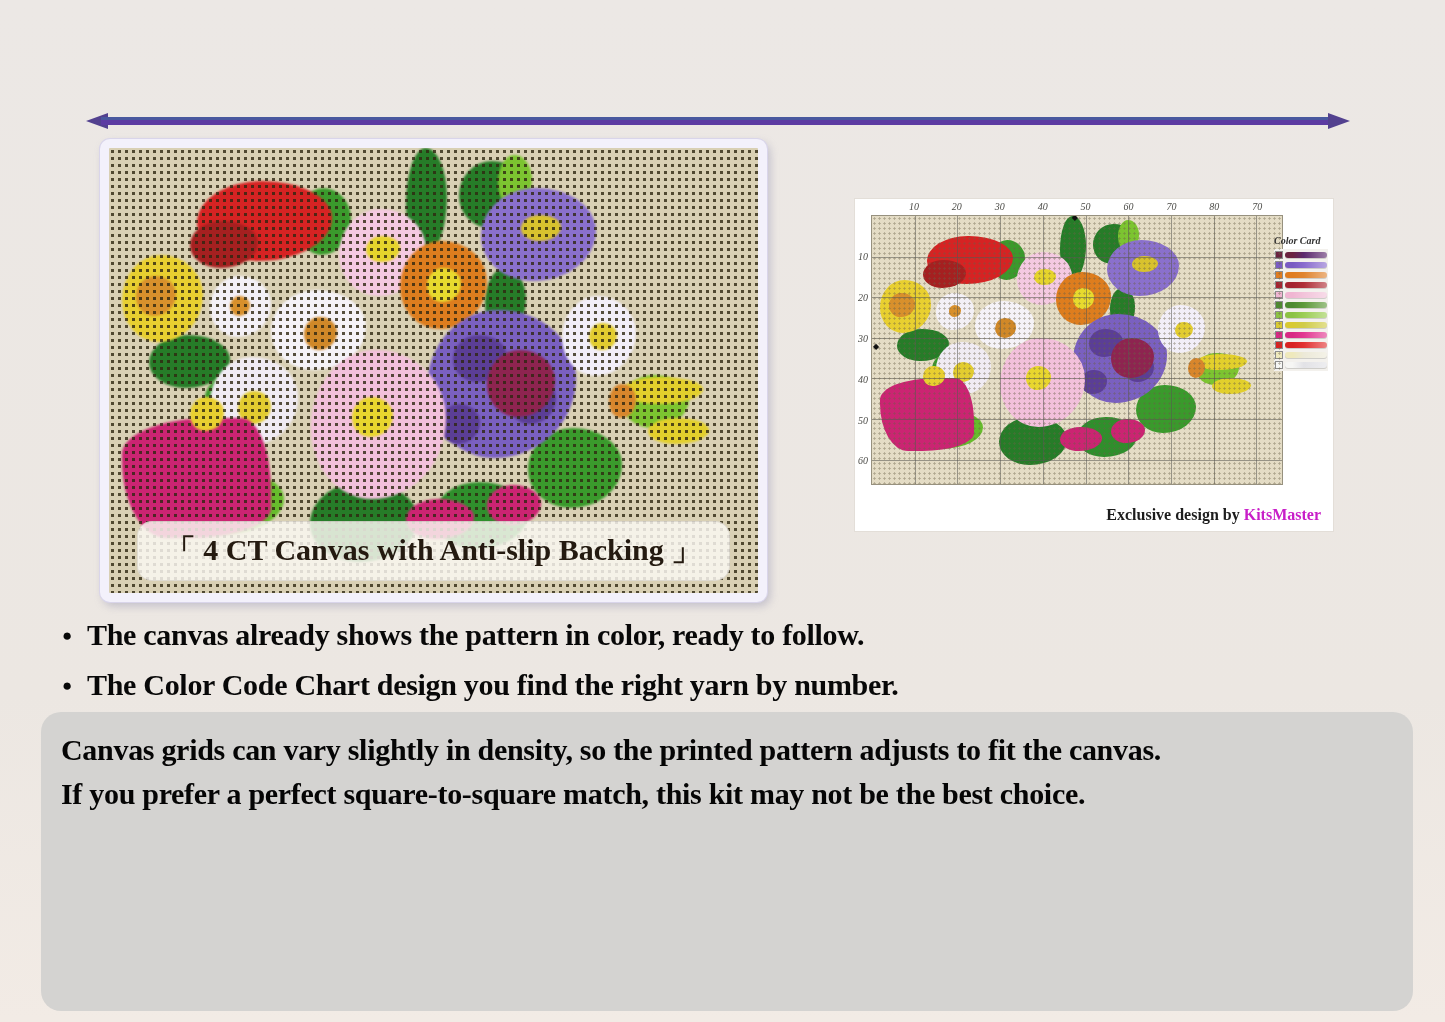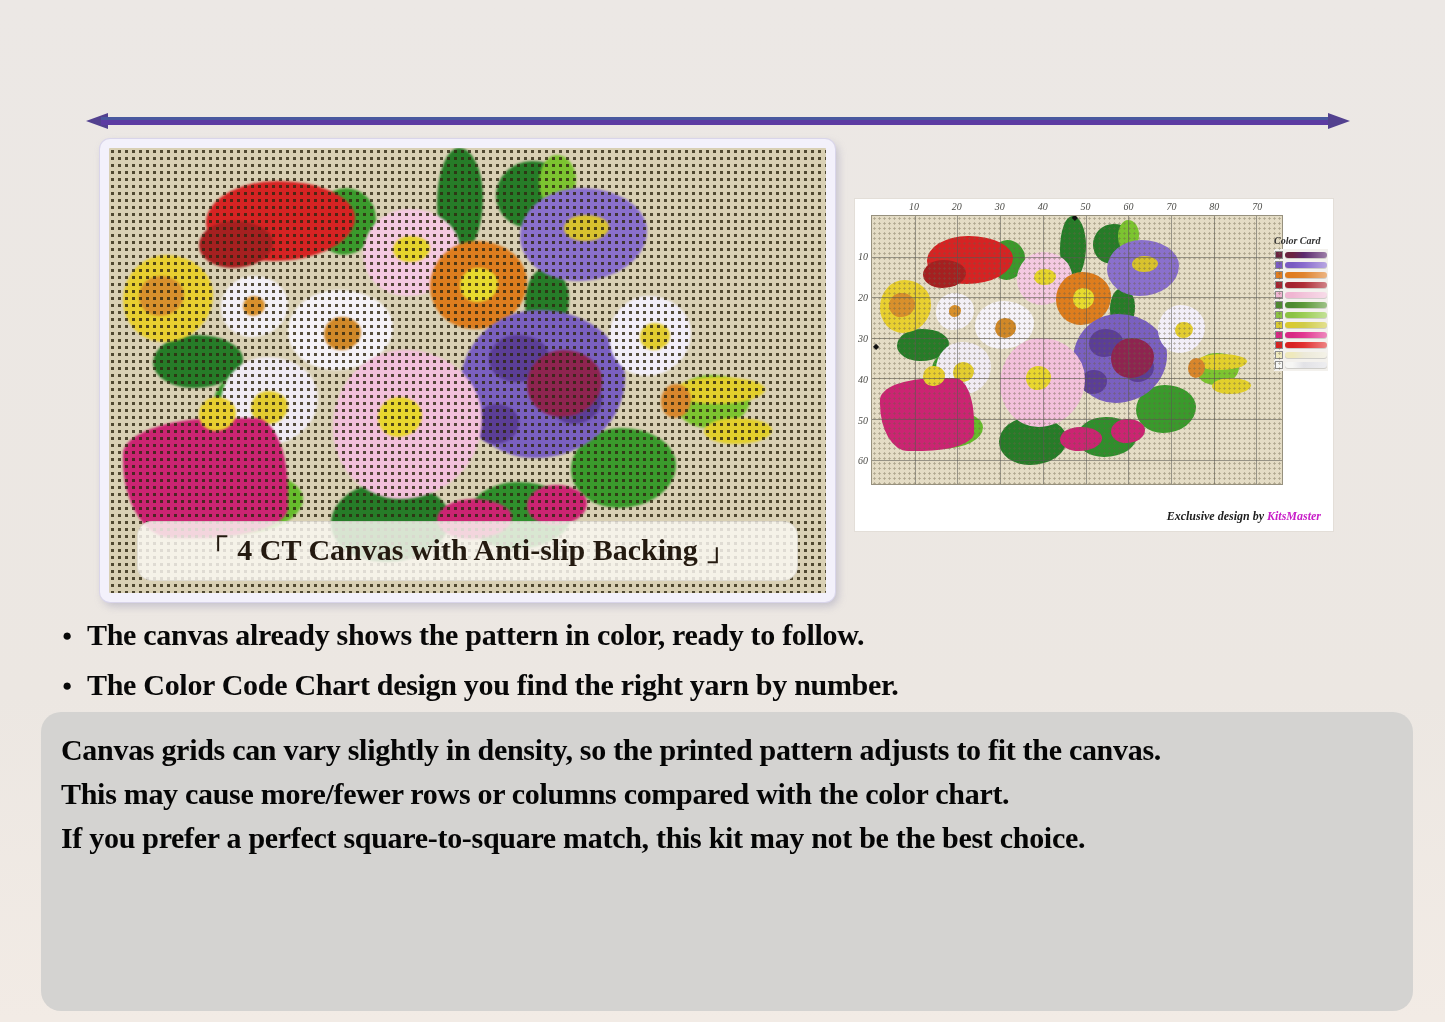--- a/index.html
+++ b/index.html
@@ -19,21 +19,21 @@
 
   
   .arrow{position:absolute;top:113px;left:86px;width:1264px;height:16px;}
   .arrow .shaft{position:absolute;left:15px;right:15px;top:4px;height:8px;
         background:linear-gradient(180deg,#49589e 0 38%,#5c3ba2 38% 100%);}
   .arrow .head{position:absolute;top:0;width:0;height:0;border-top:8px solid transparent;border-bottom:8px solid transparent;}
   .arrow .head.left{left:0;border-right:22px solid var(--arrow);}
   .arrow .head.right{right:0;border-left:22px solid var(--arrow);}
 
   
-  .photo{position:absolute;left:100px;top:139px;width:735px;height:463px;
+  .photo{position:absolute;left:100px;top:139px;width:667px;height:463px;
          background:var(--mesh-base);border:9px solid #f3f1fb;border-radius:10px;
          box-shadow:0 0 0 1px #d9d5ea,3px 4px 9px rgba(130,130,165,.4);overflow:hidden;}
   .photo .art{position:absolute;inset:0;z-index:1;}
   .photo .art .blob{filter:blur(1.3px);}
   .photo::after{content:"";position:absolute;inset:0;z-index:2;pointer-events:none;
          background-image:radial-gradient(circle,rgba(46,38,16,.8) 31%,rgba(46,38,16,0) 39%);
          background-size:7px 7px;}
   .caption{position:absolute;left:28px;right:28px;bottom:12px;height:60px;z-index:3;
          background:rgba(250,248,242,.84);border-radius:15px;
          box-shadow:inset 0 0 0 1px rgba(60,50,40,.12);
@@ -68,22 +68,22 @@
   .cc-rows{background:#f3f1ed;padding:1px;}
   .cc-row{display:flex;align-items:center;gap:2px;height:9px;margin-bottom:1px;}
   .cc-sq{width:8px;height:8px;border:1px solid #8d8d8d;flex:0 0 auto;}
   .cc-yarn{flex:1;height:6px;border-radius:3px;box-shadow:0 1px 0 rgba(0,0,0,.15);}
 
   .footnote{position:absolute;left:16px;bottom:9px;display:flex;align-items:center;gap:9px;
          font-weight:700;font-style:italic;font-size:13.5px;color:#1d1d1d;white-space:nowrap;}
   .grid-icon{display:inline-block;width:20px;height:24px;background:#c7c3b9;border:1px solid #7c7870;
          background-image:repeating-linear-gradient(0deg,rgba(55,55,50,.5) 0 1px,transparent 1px 4px),
                           repeating-linear-gradient(90deg,rgba(55,55,50,.5) 0 1px,transparent 1px 4px);}
-  .credit{position:absolute;right:12px;bottom:7px;font-weight:700;font-style:italic;
-         font-size:12px;color:#1d1d1d;white-space:nowrap;}
+  .credit{position:absolute;right:12px;bottom:7px;font-weight:700;
+         font-size:16px;color:#1d1d1d;white-space:nowrap;}
   .credit .brand{color:var(--brand);}
 
   
   .bullets{position:absolute;left:62px;top:612px;list-style:none;}
   .bullets li{display:flex;align-items:baseline;white-space:nowrap;
          font-weight:700;font-size:30px;line-height:45px;color:#080808;letter-spacing:-.3px;}
   .bullet-dot{font-size:17px;margin-right:15px;position:relative;top:-4px;}
 
   
   .note{position:absolute;left:41px;top:712px;width:1372px;height:299px;
@@ -302,17 +302,16 @@
       <span>The canvas already shows the pattern in color, ready to follow.</span>
     </li>
     <li>
       <span class="bullet-dot">●</span>
       <span>The Color Code Chart design you find the right yarn by number.</span>
     </li>
   </ul>
 
   <div class="note">
     <div>Canvas grids can vary slightly in density, so the printed pattern adjusts to fit the canvas.</div>
-    <div>This may cause more/fewer rows or columns compared with the color chart.</div>
     <div>If you prefer a perfect square-to-square match, this kit may not be the best choice.</div>
   </div>
 
 </div>
 
 </body></html>

